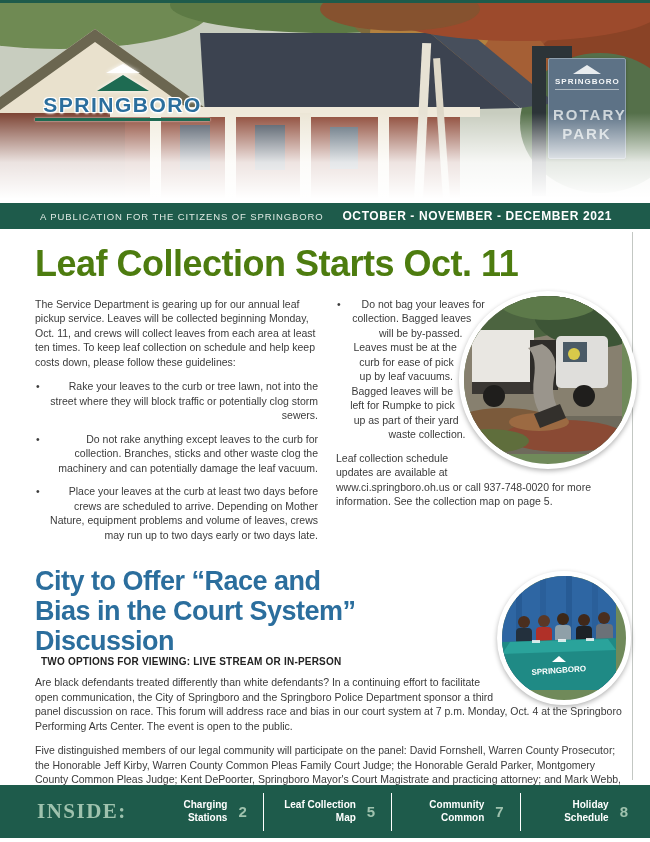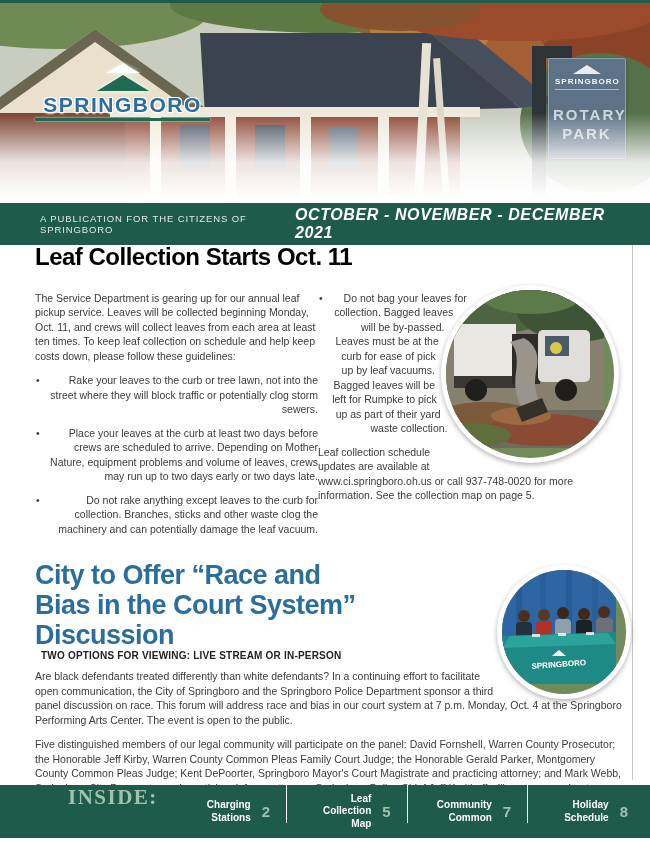--- a/index.html
+++ b/index.html
@@ -27,47 +27,47 @@
 
   .sign{position:absolute;left:548px;top:55px;width:78px;z-index:2;}
   .sign-post{position:absolute;left:-16px;top:-12px;width:14px;height:150px;background:#2c3438;}
   .sign-post-arm{position:absolute;left:-16px;top:-12px;width:40px;height:12px;background:#2c3438;}
   .sign-board{position:relative;background:#5d7286;border:1px solid #8fa0ae;border-radius:2px;padding:6px 4px 14px;text-align:center;box-shadow:0 1px 3px rgba(0,0,0,.3);}
   .sign-roof{width:0;height:0;margin:0 auto 3px;border-left:14px solid transparent;border-right:14px solid transparent;border-bottom:9px solid #e8ecef;}
   .sign-top{font-size:8px;font-weight:bold;letter-spacing:1px;color:#f2f5f7;border-bottom:1px solid #aeb9c2;padding-bottom:3px;margin:0 2px 16px;}
   .sign-line{font-size:15px;font-weight:bold;letter-spacing:2px;color:#cdd5da;line-height:1.25;}
 
   
-  .pub-bar{position:absolute;top:203px;left:0;width:650px;height:42px;background:#1e5b4b;display:flex;align-items:center;justify-content:space-between;box-sizing:border-box;padding:0 38px 0 40px;z-index:7;}
+  .pub-bar{position:absolute;top:203px;left:0;width:650px;height:26px;background:#1e5b4b;display:flex;align-items:center;justify-content:space-between;box-sizing:border-box;padding:0 38px 0 40px;z-index:7;}
   .pub-left{font-size:9.5px;letter-spacing:.9px;color:#dfeae4;}
-  .pub-right{font-size:16px;font-weight:bold;letter-spacing:.6px;color:#ffffff;font-style:italic;}
+  .pub-right{font-size:12px;font-weight:bold;letter-spacing:.6px;color:#ffffff;}
 
   
   .content{position:absolute;top:229px;left:0;width:650px;box-sizing:border-box;padding:14px 25px 0 35px;}
   h1{margin:0;font-weight:800;}
-  .leaf-title{font-size:24px;letter-spacing:-.5px;color:#000000;margin-bottom:20px;}
-  .cols{display:flex;}
+  .leaf-title{font-size:36px;letter-spacing:-.5px;color:#4d7c0f;margin-bottom:12px;}
+  .cols{display:flex;gap:18px;}
   .col-left{width:283px;}
   .col-right{width:289px;}
   .body-text{font-size:10.5px;line-height:1.38;color:#3b3b3b;}
   .para{margin:0 0 10px;}
   ul.bullets{list-style:none;margin:0;padding:0;}
   ul.bullets li{position:relative;padding-left:13px;margin-bottom:9px;text-align:right;}
   ul.bullets li::before{content:"•";position:absolute;left:1px;top:0;color:#3b3b3b;}
 
   .circle-photo{border-radius:50%;border:5px solid #fff;box-shadow:0 2px 5px rgba(0,0,0,.3);overflow:hidden;background:#708a5a;}
   .truck-photo{float:right;width:168px;height:168px;margin:-6px -12px 8px 10px;shape-outside:circle(92px at 96px 84px);}
   .panel-photo{float:right;width:124px;height:124px;margin:4px -6px 8px 14px;shape-outside:circle(70px at 68px 62px);}
 
   .panel-section{margin-top:16px;}
   .panel-title{font-size:27px;line-height:1.1;letter-spacing:-.5px;color:#2b6e9d;}
   .panel-subhead{font-size:10px;font-weight:bold;letter-spacing:.2px;color:#222;margin:0 6px 8px;}
 
   
-  .footer{position:absolute;top:785px;left:0;width:650px;height:53px;background:#1e5b4b;display:flex;box-sizing:border-box;padding:0 22px 0 68px;z-index:7;}
+  .footer{position:absolute;top:785px;left:0;width:650px;height:53px;background:#1e5b4b;display:flex;align-items:center;box-sizing:border-box;padding:0 22px 0 37px;z-index:7;}
   .inside-label{font-family:"Liberation Serif","DejaVu Serif",serif;font-size:21px;font-weight:bold;letter-spacing:1.5px;color:#9fc2ae;margin-right:26px;}
   .f-item{display:flex;align-items:center;}
   .f-label{font-size:10px;font-weight:bold;color:#ffffff;text-align:right;line-height:1.25;max-width:88px;}
   .f-label.wide{max-width:120px;}
   .f-num{font-size:15px;font-weight:bold;color:#9fc2ae;margin-left:11px;}
   .f-div{width:1px;height:38px;background:#ffffff;margin:0 16px;}
 </style>
 </head>
 <body>
 
@@ -144,22 +144,22 @@
 
 <div class="content">
 
   <div>
     <h1 class="leaf-title">Leaf Collection Starts Oct. 11</h1>
     <div class="cols">
       <div class="col-left body-text">
         <p class="para">The Service Department is gearing up for our annual leaf pickup service. Leaves will be collected beginning Monday, Oct. 11, and crews will collect leaves from each area at least ten times. To keep leaf collection on schedule and help keep costs down, please follow these guidelines:</p>
         <ul class="bullets">
           <li>Rake your leaves to the curb or tree lawn, not into the street where they will block traffic or potentially clog storm sewers.</li>
+          <li>Do not rake anything except leaves to the curb for collection. Branches, sticks and other waste clog the machinery and can potentially damage the leaf vacuum.</li>
           <li>Place your leaves at the curb at least two days before crews are scheduled to arrive. Depending on Mother Nature, equipment problems and volume of leaves, crews may run up to two days early or two days late.</li>
-          <li>Do not rake anything except leaves to the curb for collection. Branches, sticks and other waste clog the machinery and can potentially damage the leaf vacuum.</li>
         </ul>
       </div>
       <div class="col-right body-text">
 
         <div class="circle-photo truck-photo">
           <svg width="158" height="158" viewBox="0 0 158 158">
             <rect width="158" height="158" fill="#87806f"></rect>
             <ellipse cx="40" cy="14" rx="80" ry="30" fill="#4c6440"></ellipse>
             <ellipse cx="130" cy="18" rx="60" ry="34" fill="#3d5536"></ellipse>
             <ellipse cx="85" cy="6" rx="50" ry="18" fill="#5d7a4a"></ellipse>

